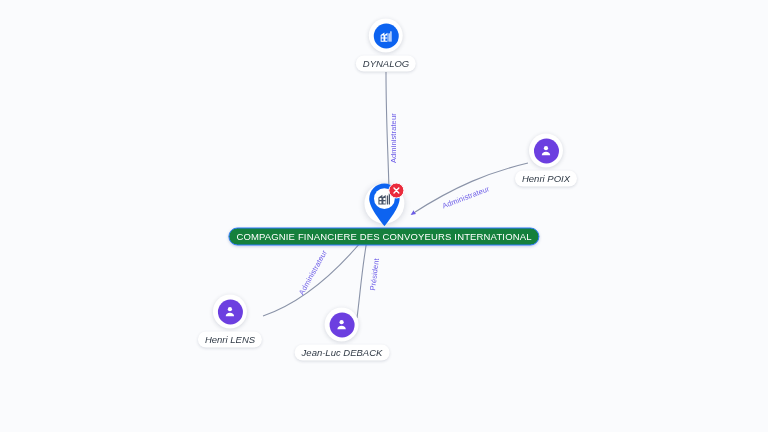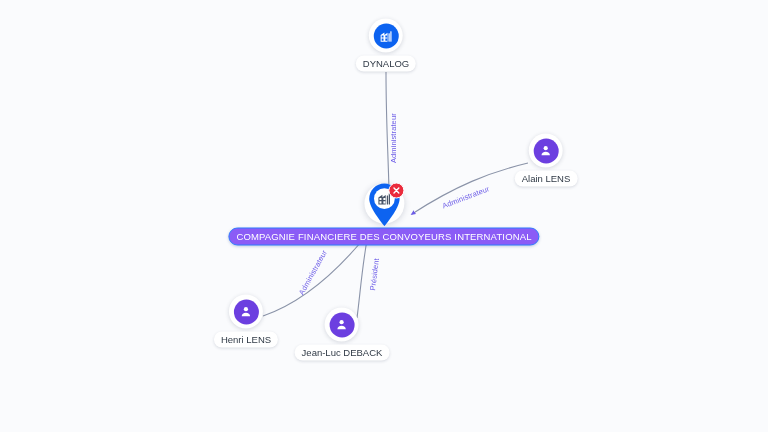--- a/index.html
+++ b/index.html
@@ -25,20 +25,21 @@
     top: 0;
     width: 768px;
     height: 432px;
   }
   .node {
     position: absolute;
     display: flex;
     flex-direction: column;
     align-items: center;
     transform: translate(-50%, -50%);
+    font-style: italic;
   }
   
   .node-circle {
     width: 34px;
     height: 34px;
     border-radius: 50%;
     background: #ffffff;
     box-shadow: 0 1px 4px rgba(40,50,80,0.18);
     display: flex;
     align-items: center;
@@ -109,21 +110,21 @@
     border-radius: 50%;
     background: #ea2b3c;
     border: 1.5px solid #ffffff;
     display: flex;
     align-items: center;
     justify-content: center;
   }
   .pin-badge svg { display: block; }
   #central-label {
     margin-top: -3px;
-    background: #8b5cf6;
+    background: #15803d;
     border: 1px solid #2f7bff;
     border-radius: 9px;
     color: #ffffff;
     font-size: 9.5px;
     letter-spacing: 0.15px;
     padding: 2px 7px 3px 7px;
     white-space: nowrap;
     box-shadow: 0 1px 3px rgba(20,60,140,0.25);
     text-align: right;
   }
@@ -182,24 +183,24 @@
 
   <div class="node" style="left:546px; top:160px;">
     <div class="node-circle">
       <div class="node-inner inner-person">
         <svg width="14" height="14" viewBox="0 0 24 24" fill="#ffffff">
           <circle cx="12" cy="8" r="3.6"></circle>
           <path d="M4.8 20c0-3.9 3.2-6 7.2-6s7.2 2.1 7.2 6z"></path>
         </svg>
       </div>
     </div>
-    <div class="node-label">Alain LENS</div>
-  </div>
-
-  <div class="node" style="left:246px; top:321px;">
+    <div class="node-label">Henri POIX</div>
+  </div>
+
+  <div class="node" style="left:230px; top:321px;">
     <div class="node-circle">
       <div class="node-inner inner-person">
         <svg width="14" height="14" viewBox="0 0 24 24" fill="#ffffff">
           <circle cx="12" cy="8" r="3.6"></circle>
           <path d="M4.8 20c0-3.9 3.2-6 7.2-6s7.2 2.1 7.2 6z"></path>
         </svg>
       </div>
     </div>
     <div class="node-label">Henri LENS</div>
   </div>

